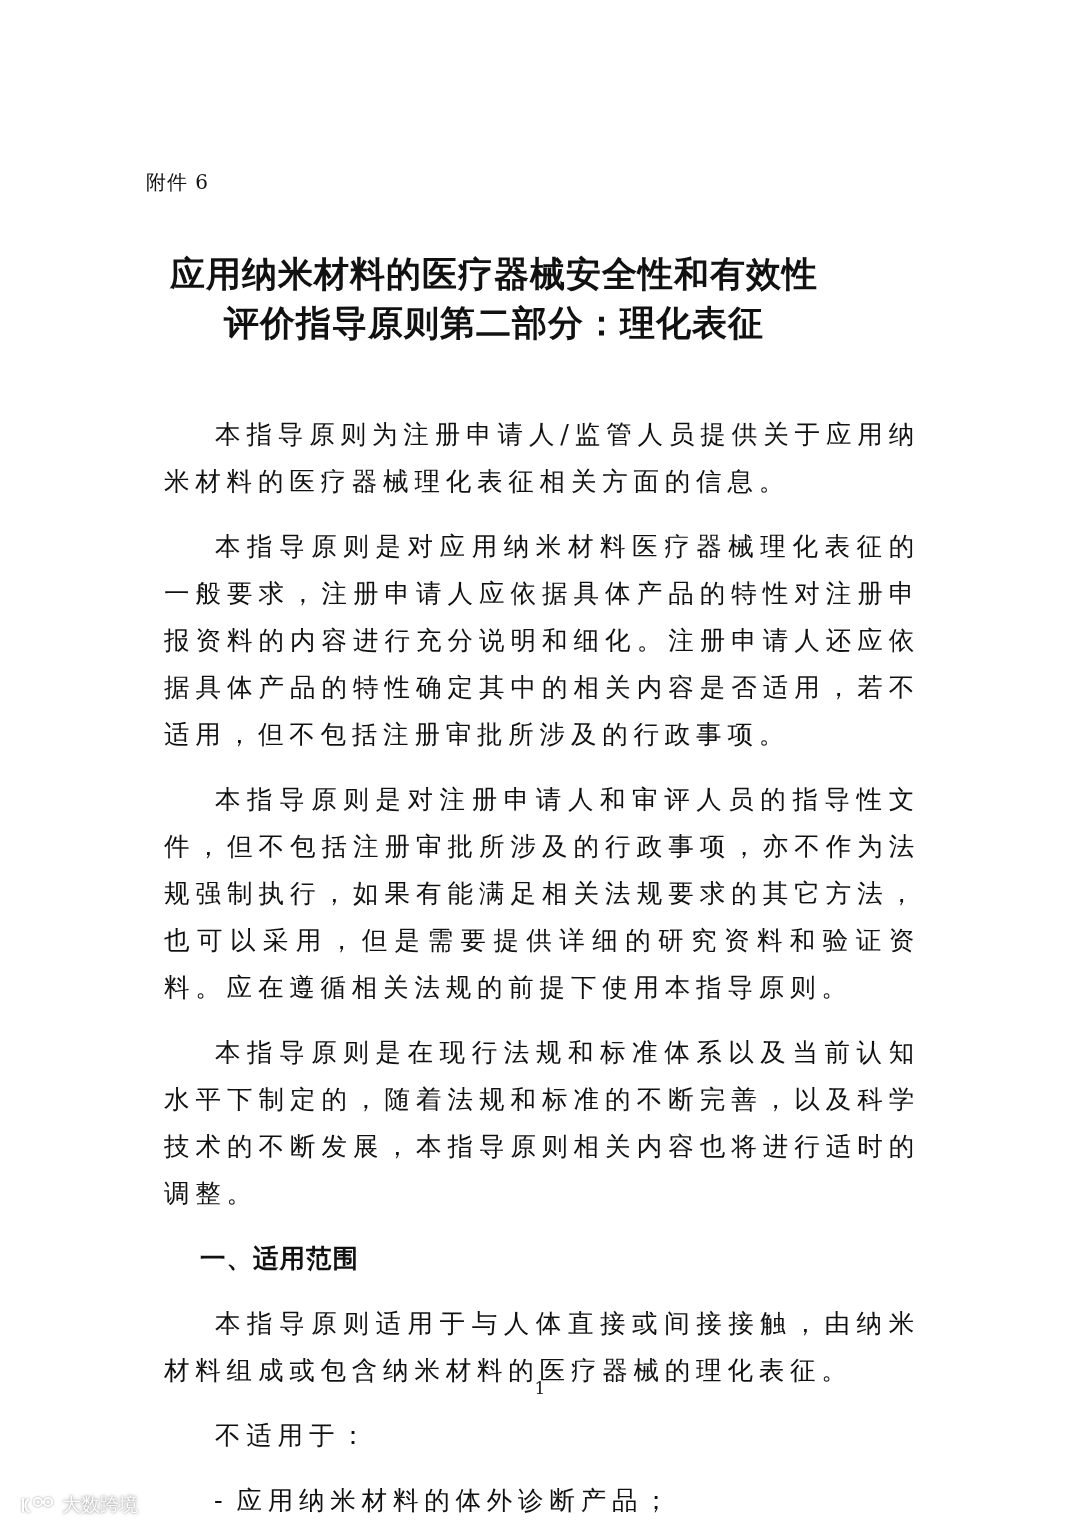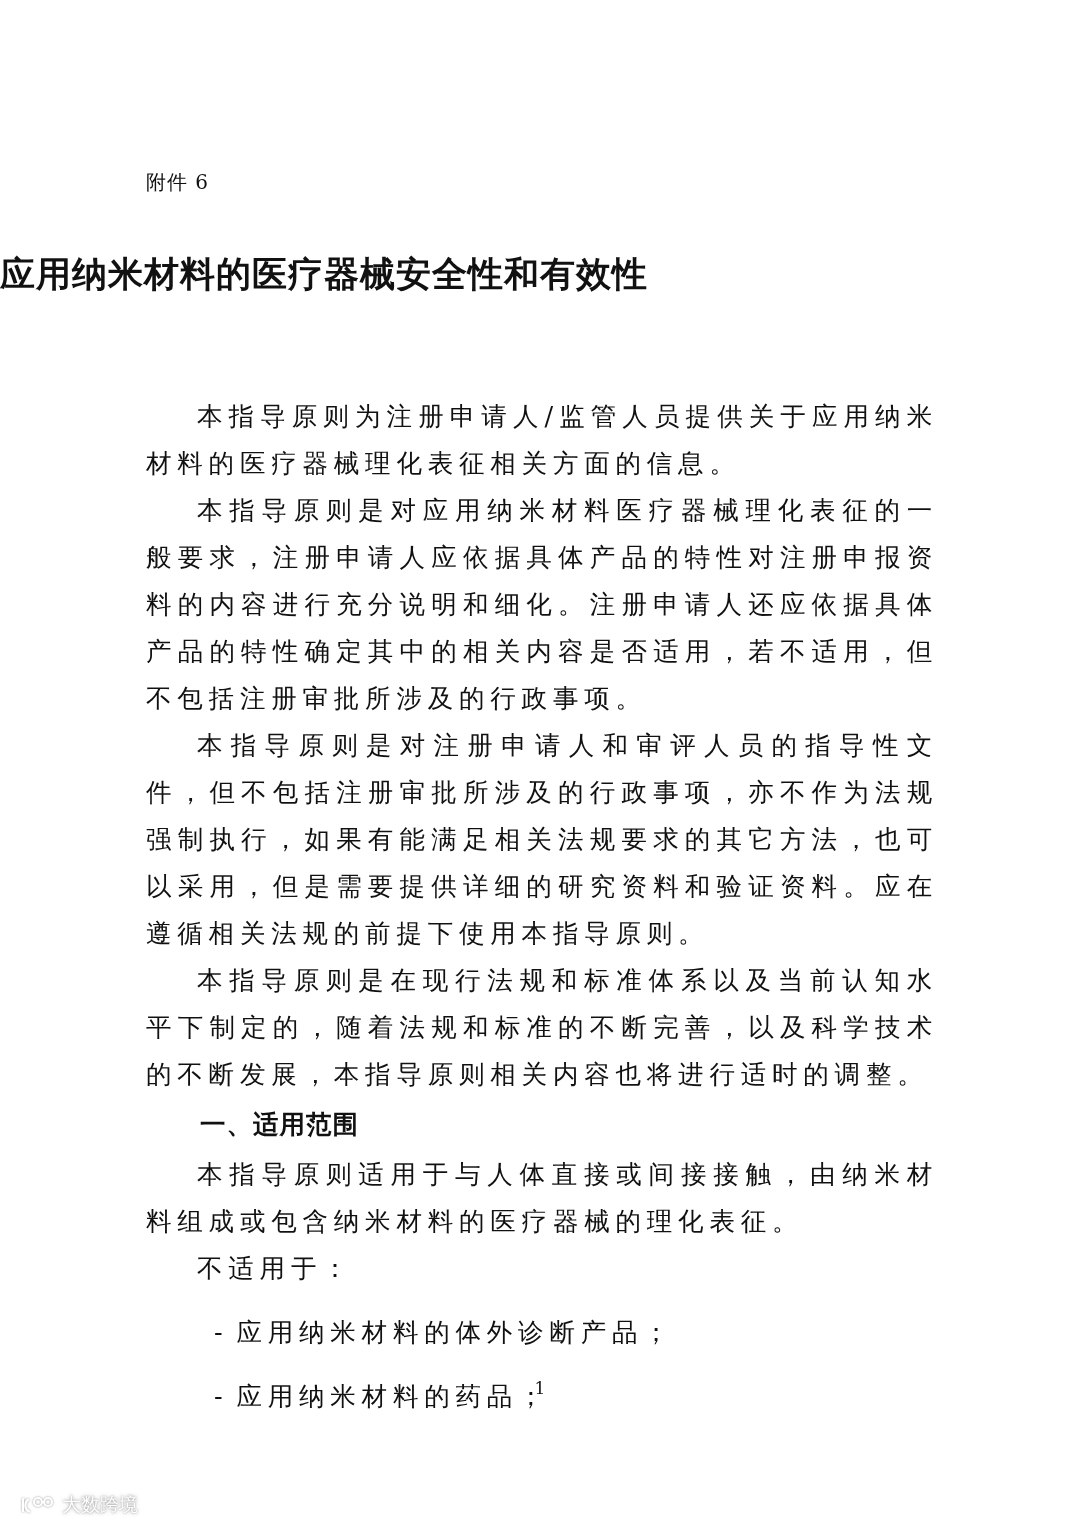--- a/index.html
+++ b/index.html
@@ -26,41 +26,41 @@
       left: 146px;
       top: 164px;
       font-size: 20px;
       line-height: 36px;
       letter-spacing: 1px;
     }
     .title {
       position: absolute;
       left: 0;
       width: 988px;
-      text-align: left;
+      text-align: center;
       font-family: "DejaVu Sans", "Liberation Sans", sans-serif;
       font-weight: bold;
       font-size: 35px;
       letter-spacing: 1px;
       line-height: 46px;
     }
     .title.line1 { top: 251px; }
     .title.line2 { top: 300px; }
 
     .body-text {
       position: absolute;
       left: 146px;
       width: 792px;
       top: 393px;
       font-size: 25.5px;
       line-height: 47px;
       letter-spacing: 5.8px;
     }
     .para {
-      margin: 0;
+      margin: 18px;
       text-indent: 2em;
       text-align: justify;
       text-align-last: left;
       word-break: break-all;
     }
     .heading {
       margin: 3px;
       text-indent: 2em;
       font-family: "DejaVu Sans", "Liberation Sans", sans-serif;
       font-weight: bold;
@@ -101,20 +101,21 @@
     }
   </style>
 </head>
 <body>
 
 <div class="page">
 
   <div class="attachment-label">附件 6</div>
 
   <div class="title line1">应用纳米材料的医疗器械安全性和有效性</div>
+  <div class="title line2">评价指导原则第二部分：理化表征</div>
 
   <div class="body-text">
     <p class="para">本指导原则为注册申请人/监管人员提供关于应用纳米材料的医疗器械理化表征相关方面的信息。</p>
     <p class="para">本指导原则是对应用纳米材料医疗器械理化表征的一般要求，注册申请人应依据具体产品的特性对注册申报资料的内容进行充分说明和细化。注册申请人还应依据具体产品的特性确定其中的相关内容是否适用，若不适用，但不包括注册审批所涉及的行政事项。</p>
     <p class="para">本指导原则是对注册申请人和审评人员的指导性文件，但不包括注册审批所涉及的行政事项，亦不作为法规强制执行，如果有能满足相关法规要求的其它方法，也可以采用，但是需要提供详细的研究资料和验证资料。应在遵循相关法规的前提下使用本指导原则。</p>
     <p class="para">本指导原则是在现行法规和标准体系以及当前认知水平下制定的，随着法规和标准的不断完善，以及科学技术的不断发展，本指导原则相关内容也将进行适时的调整。</p>
 
     <p class="heading">一、适用范围</p>
     <p class="para">本指导原则适用于与人体直接或间接接触，由纳米材料组成或包含纳米材料的医疗器械的理化表征。</p>
     <p class="para">不适用于：</p>

